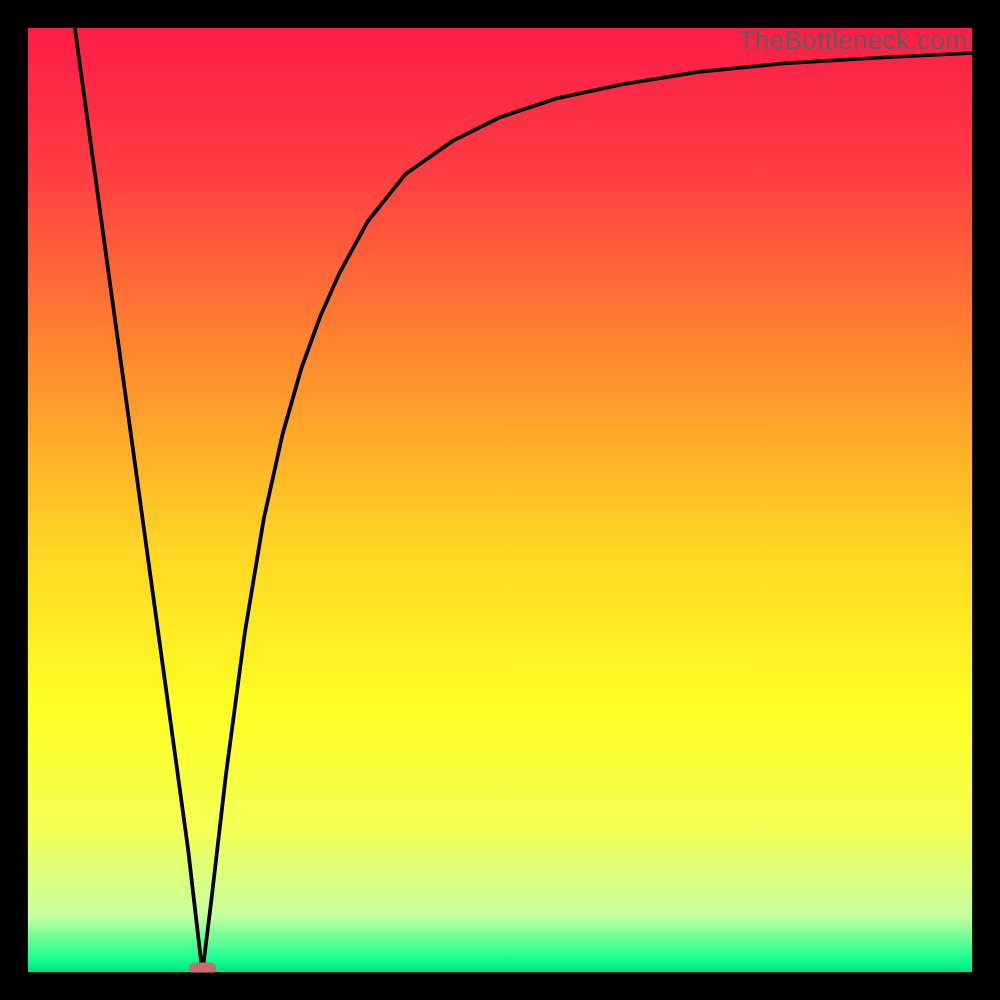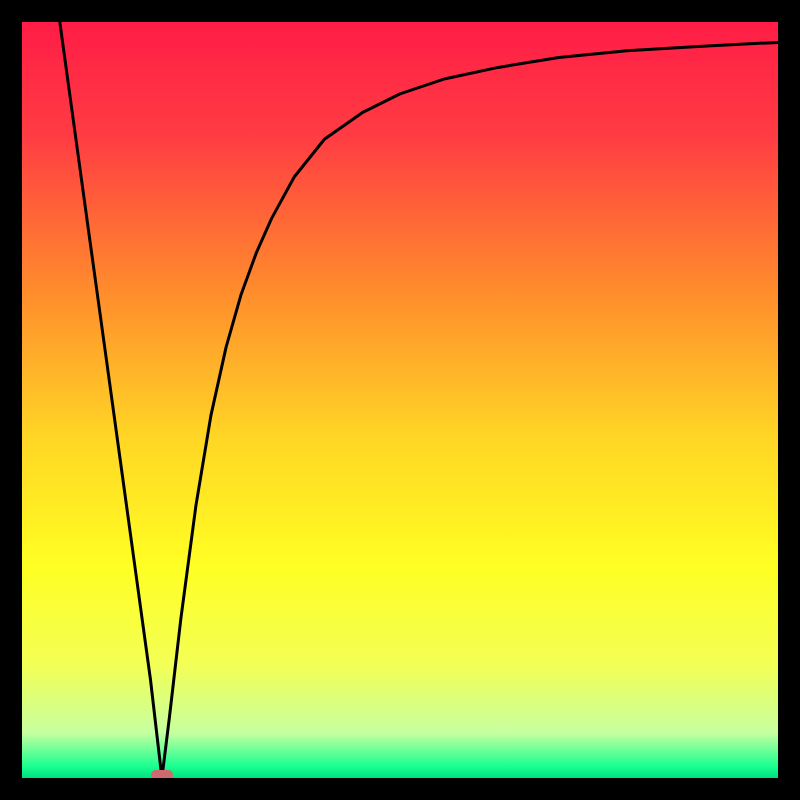--- a/index.html
+++ b/index.html
@@ -68,14 +68,15 @@
       </defs>
       <rect x="0" y="0" width="756" height="756" fill="url(#bg)"></rect>
     </svg>
 
     <svg id="curve-svg" width="756" height="756" viewBox="0 0 756 756" preserveAspectRatio="none">
       <path id="curve-path" d="M37.8 0.0 L52.9 109.6 L68.0 219.2 L83.2 328.9 L98.3 438.5 L113.4 548.1 L128.5 657.7 L139.9 756.0 L147.4 695.5 L158.8 597.2 L173.9 483.8 L189.0 393.1 L204.1 325.1 L219.2 272.2 L234.4 230.6 L249.5 196.6 L272.2 155.0 L302.4 117.2 L340.2 90.7 L378.0 71.8 L423.4 56.7 L476.3 45.4 L536.8 35.5 L604.8 28.7 L680.4 24.2 L756.0 20.4" fill="none" stroke="#000" stroke-width="3" stroke-linejoin="round"></path>
     </svg>
 
     <div id="bump" class="bump" style="left: 128.86px; top: 748px; background: rgb(204, 106, 110);"></div>
 
+    <div class="watermark">TheBottleneck.com</div>
   </div>
 </div>
 
 </body></html>

